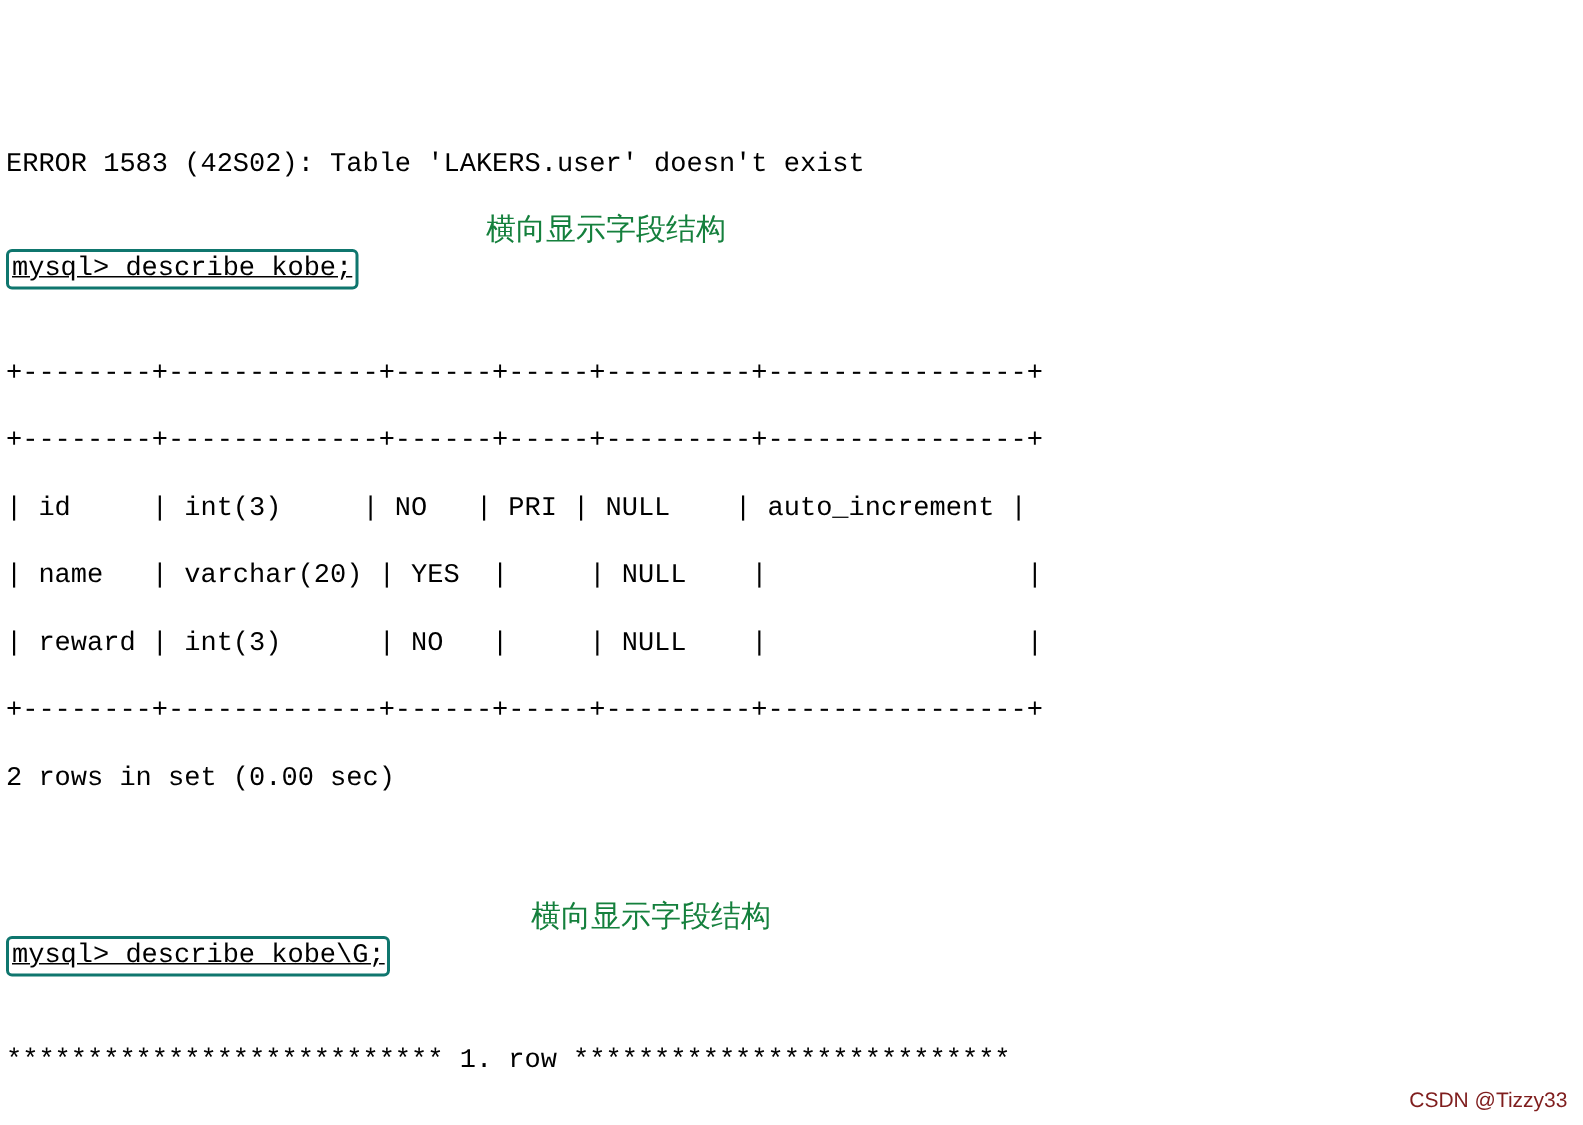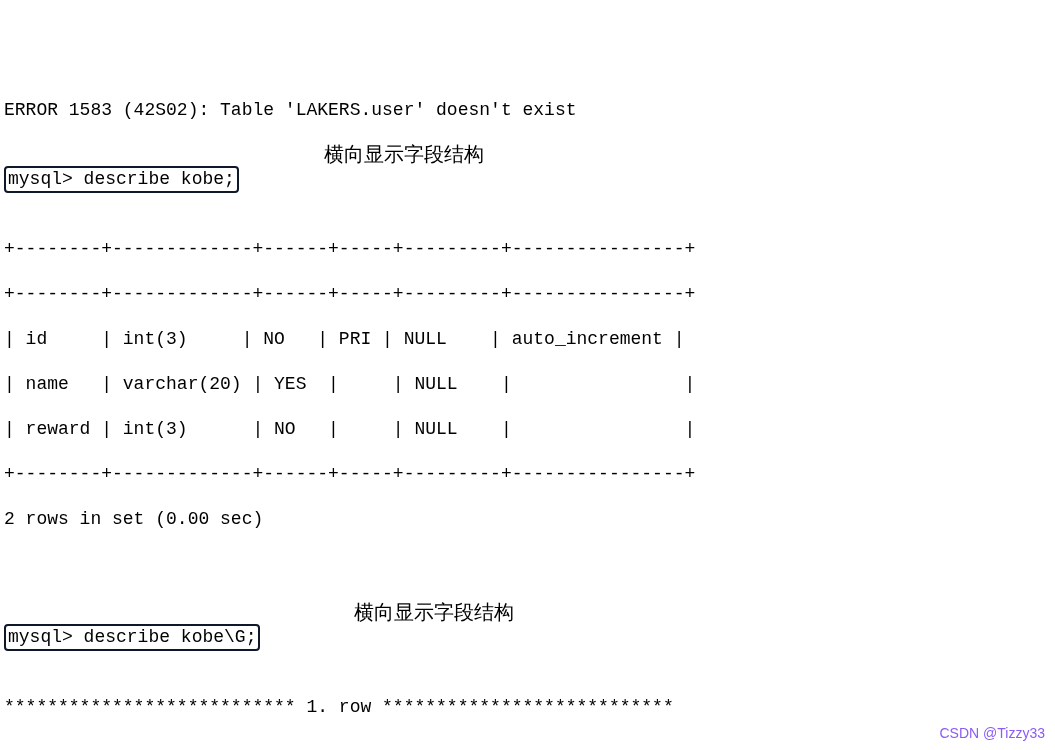--- a/index.html
+++ b/index.html
@@ -10,41 +10,42 @@
       background: #fff;
       color: #000;
       width: 1055px;
       height: 750px;
       overflow: hidden;
       position: relative;
       white-space: pre;
     }
     .term { position: relative; padding: 0 4px; }
     .red-box {
-      border: 2px solid #0f172a;
+      border: 2px solid #0f766e;
       border-radius: 4px;
       display: inline-block;
       padding: 0 2px;
+      text-decoration: underline;
     }
     .red-anno {
-      color: #000000;
-      font-family: Liberation Serif, serif;
+      color: #15803d;
+      font-family: Liberation Mono, monospace;
       font-size: 20px;
       position: absolute;
     }
     .cropped { margin-top: -14px; overflow: hidden; }
     .row1 { position: relative; }
     .anno1 { left: 320px; top: -2px; }
     .row2 { position: relative; margin-top: 4px; }
     .anno2 { left: 350px; top: -2px; }
     .watermark {
       position: absolute;
       right: 10px;
       bottom: 8px;
-      color: #8b5cf6;
+      color: #7f1d1d;
       font-family: Arial, sans-serif;
       font-size: 14px;
     }
   </style>
 </head>
 <body>
 
 
 
 <div class="term">

